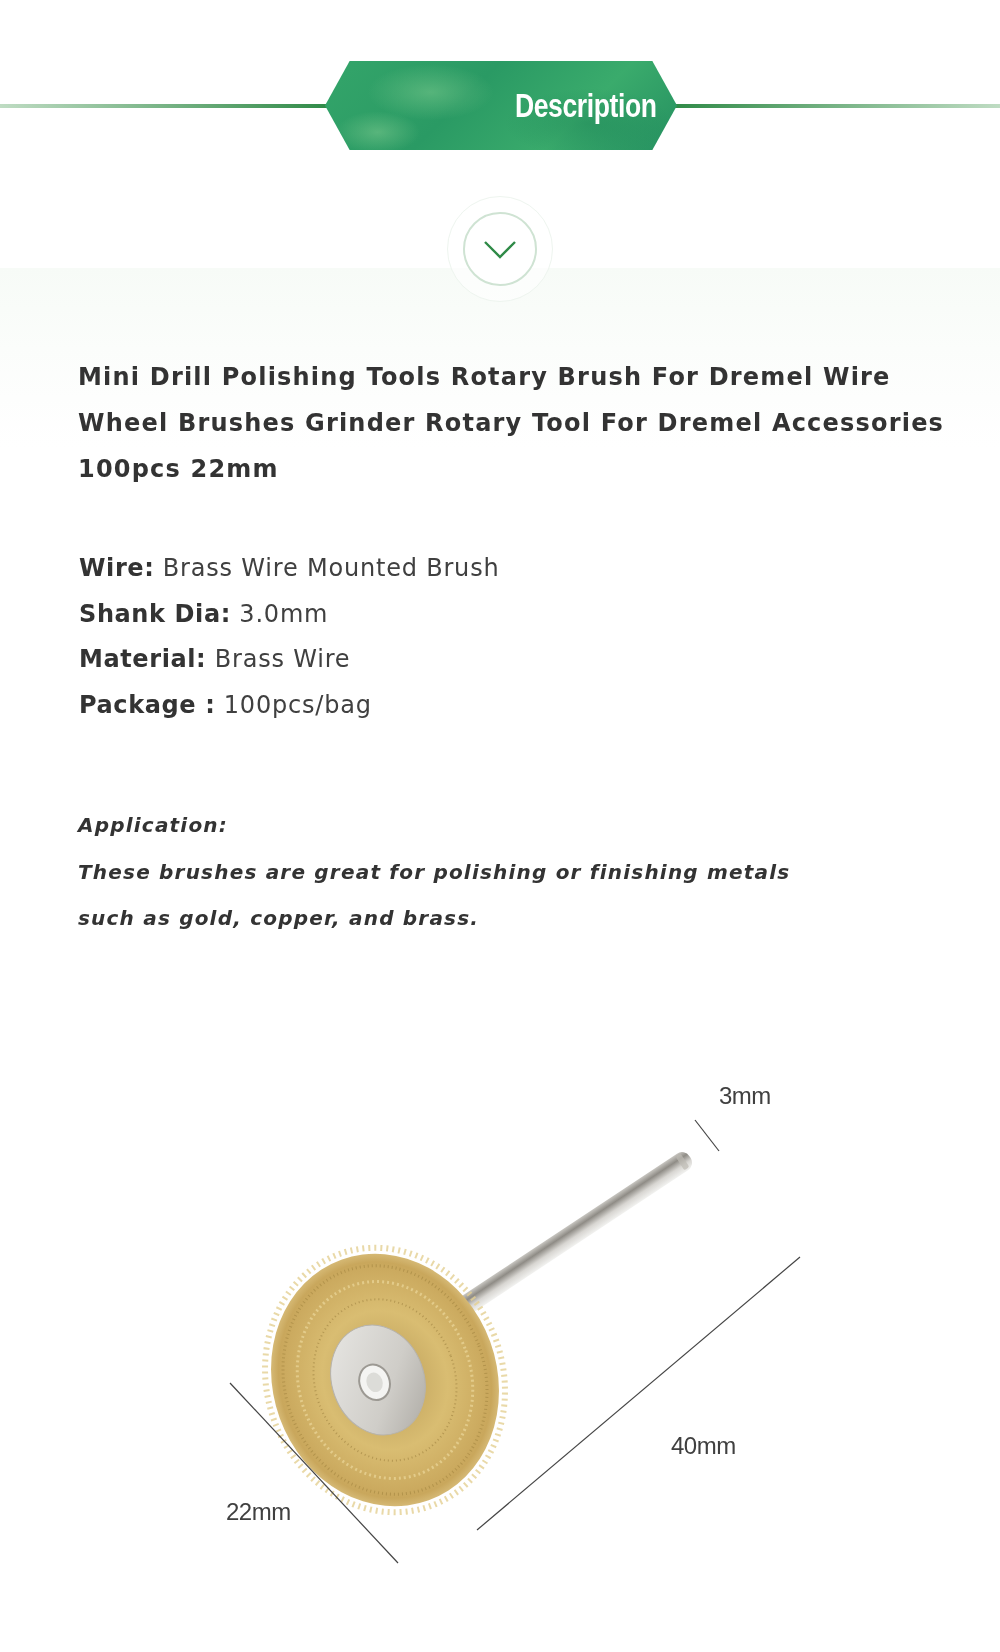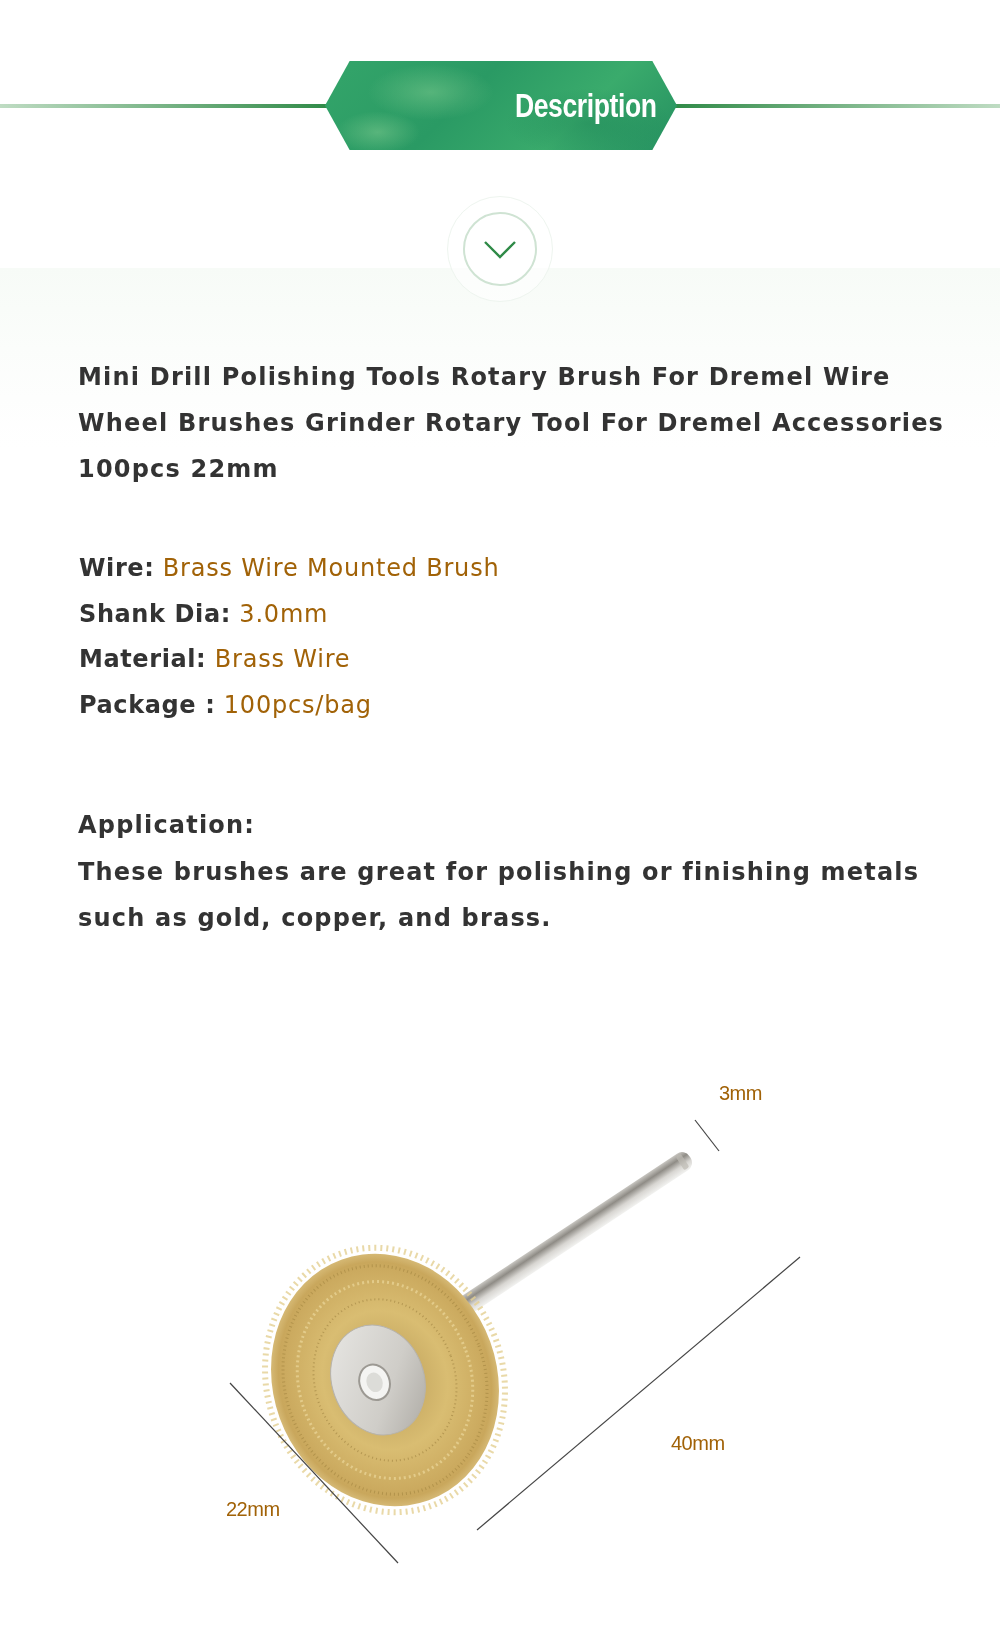--- a/index.html
+++ b/index.html
@@ -48,30 +48,30 @@
     .chev-icon { position: absolute; left: 484px; top: 240px; width: 32px; height: 20px; }
     
     .text-block { position: absolute; left: 78px; width: 880px; }
     .title {
       top: 354px; font-weight: bold; font-size: 24px; line-height: 46px;
       color: #333333; letter-spacing: 1.2px;
     }
     .specs { top: 546px; font-size: 24px; line-height: 45.5px; color: #333333; left: 79px; }
     .spec-row { white-space: nowrap; letter-spacing: 0.8px; }
     .spec-label { font-weight: bold; letter-spacing: 0.6px; }
-    .spec-value { font-weight: normal; color: #a16207; }
+    .spec-value { font-weight: normal; color: #404040; }
     .application {
-      top: 802px; font-weight: bold; font-size: 24px; line-height: 46.5px;
-      color: #333333; letter-spacing: 1.2px;
+      top: 802px; font-weight: bold; font-size: 20px; line-height: 46.5px;
+      color: #333333; letter-spacing: 1.2px; font-style: italic;
     }
     
     .diagram { position: absolute; left: 0; top: 1000px; width: 1000px; height: 652px; }
     .dim-label {
       position: absolute; font-family: "Liberation Sans", sans-serif;
-      font-size: 20px; color: #a16207; font-weight: normal; letter-spacing: -0.5px;
+      font-size: 24px; color: #404040; font-weight: normal; letter-spacing: -0.5px;
     }
   </style>
 </head>
 <body>
 
 <div class="bg-band"></div>
 
 <div class="banner-line left"></div>
 <div class="banner-line right"></div>
 <div class="banner-hex">

